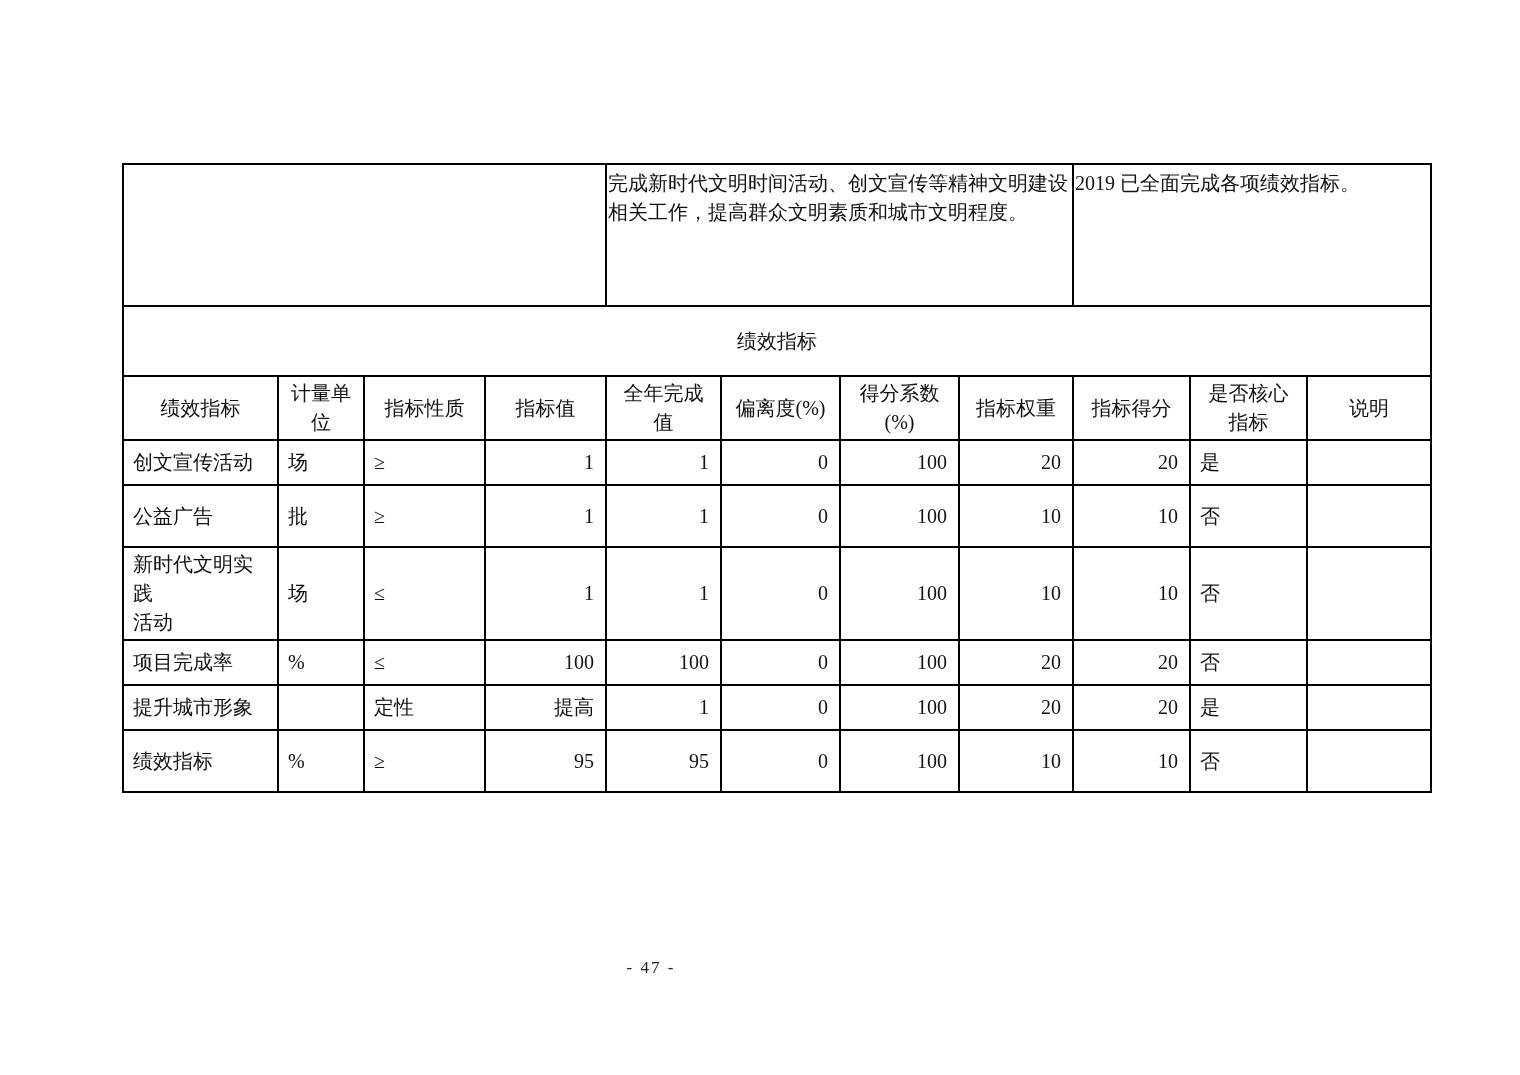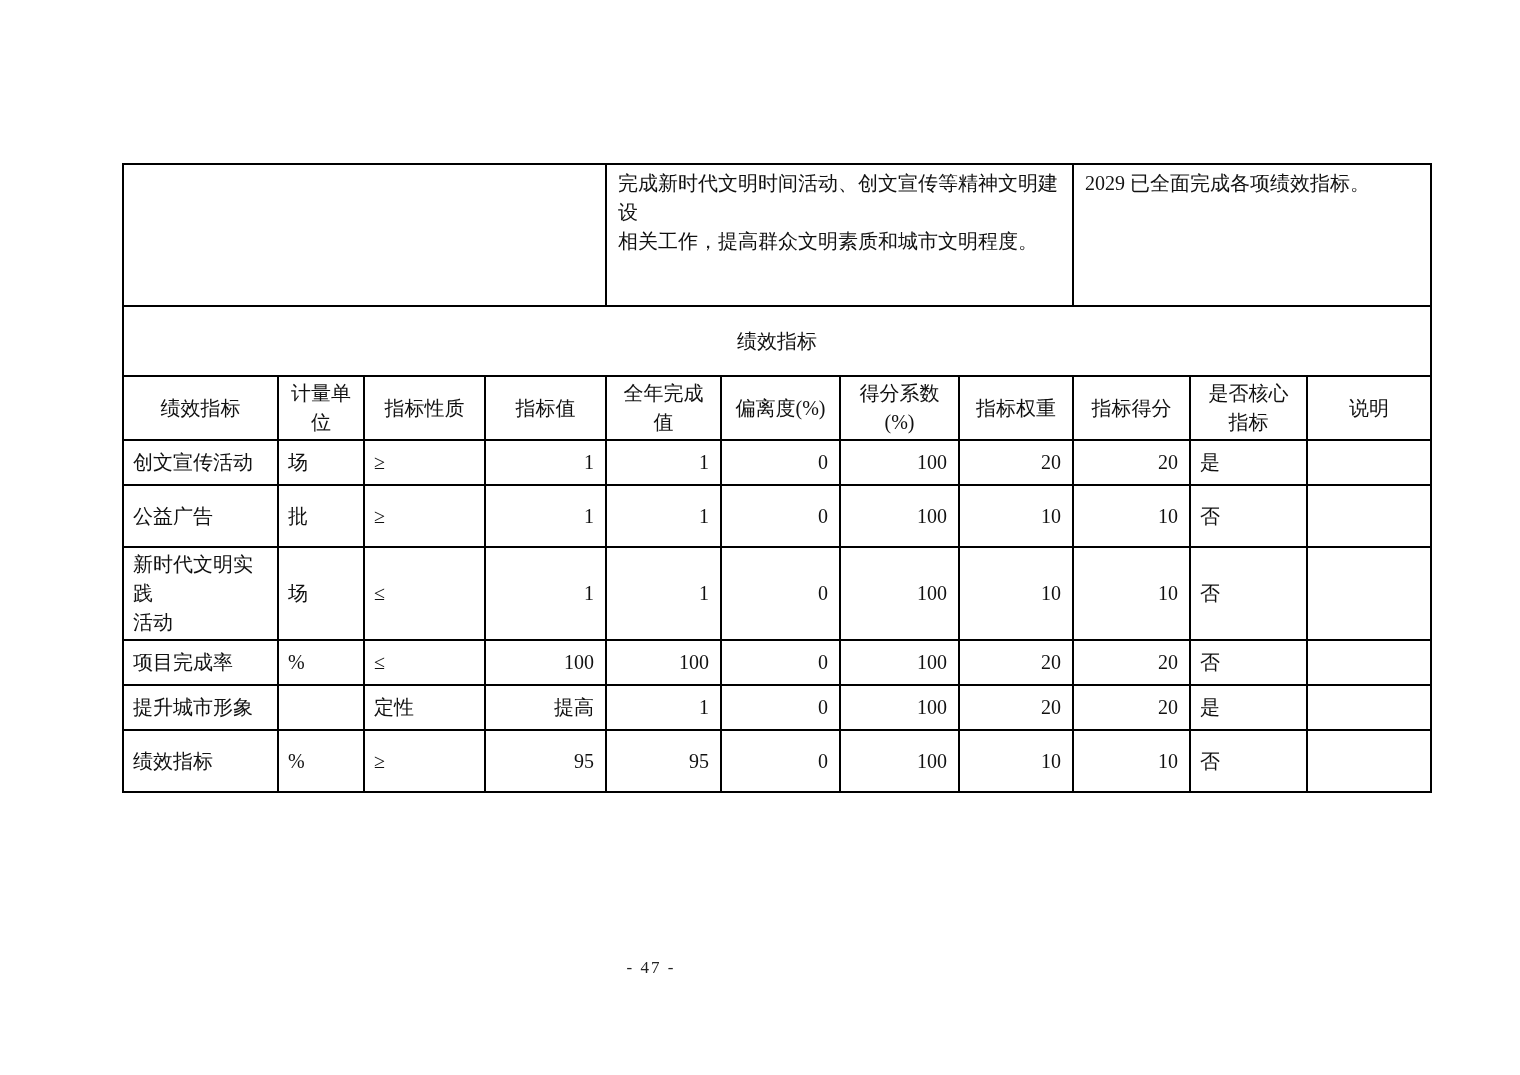--- a/index.html
+++ b/index.html
@@ -35,21 +35,21 @@
     line-height: 1.45;
   }
   tr.r-top { height: 142px; }
   tr.r-title { height: 70px; margin-top: 22px; }
   tr.r-head { height: 60px; }
   tr.h45 { height: 45px; }
   tr.h46 { height: 62px; }
   tr.h62 { height: 62px; }
   td.topcell {
     vertical-align: top;
-    padding: 4px 11px;
+    padding: 4px 1px;
     line-height: 1.6;
     text-align: left;
   }
   td.titlecell {
     text-align: center;
     vertical-align: middle;
     font-family: "Liberation Sans", "DejaVu Sans", sans-serif;
     font-weight: bold;
     font-size: 29px;
     padding: 0;
@@ -98,21 +98,21 @@
         <col style="width:117px">
       <col style="width:117px">
         <col style="width:124px">
     </colgroup>
 
     <tbody>
         <tr class="r-top">
       <td colspan="4" class="topcell"></td>
       <td colspan="4" class="topcell">完成新时代文明时间活动、创文宣传等精神文明建设
 相关工作，提高群众文明素质和城市文明程度。</td>
-      <td colspan="3" class="topcell">2029 已全面完成各项绩效指标。</td>
+      <td colspan="3" class="topcell">2019 已全面完成各项绩效指标。</td>
     </tr>
 
     <tr class="r-title">
       <td colspan="11" class="titlecell">绩效指标</td>
     </tr>
 
     <tr class="r-head">
       <th>绩效指标</th>
       <th>计量单
 位</th>

